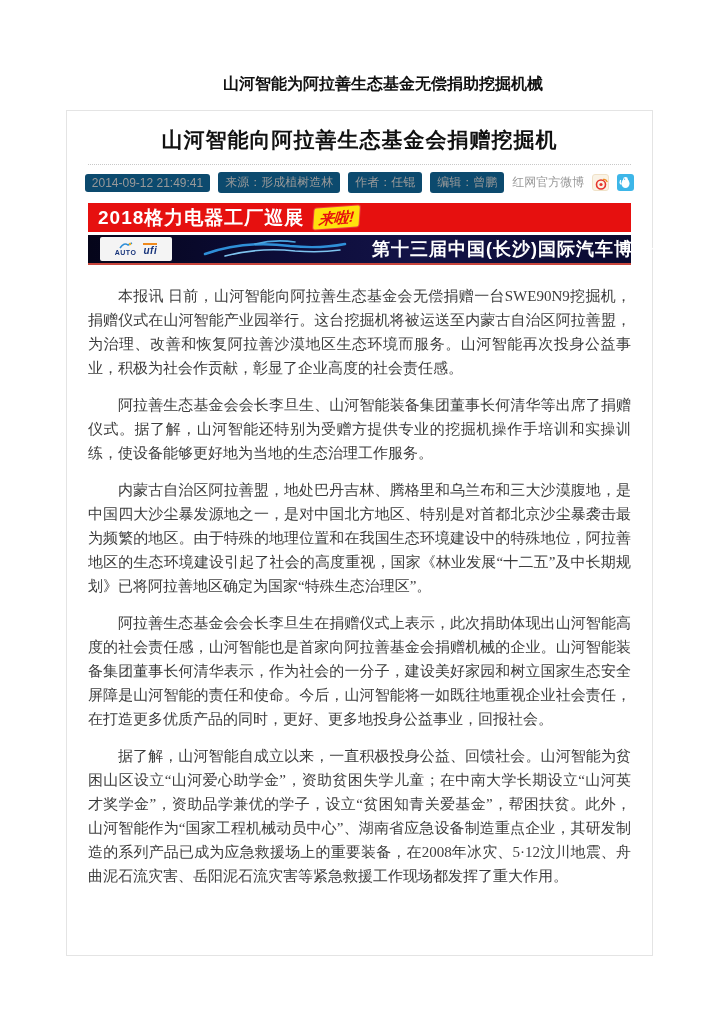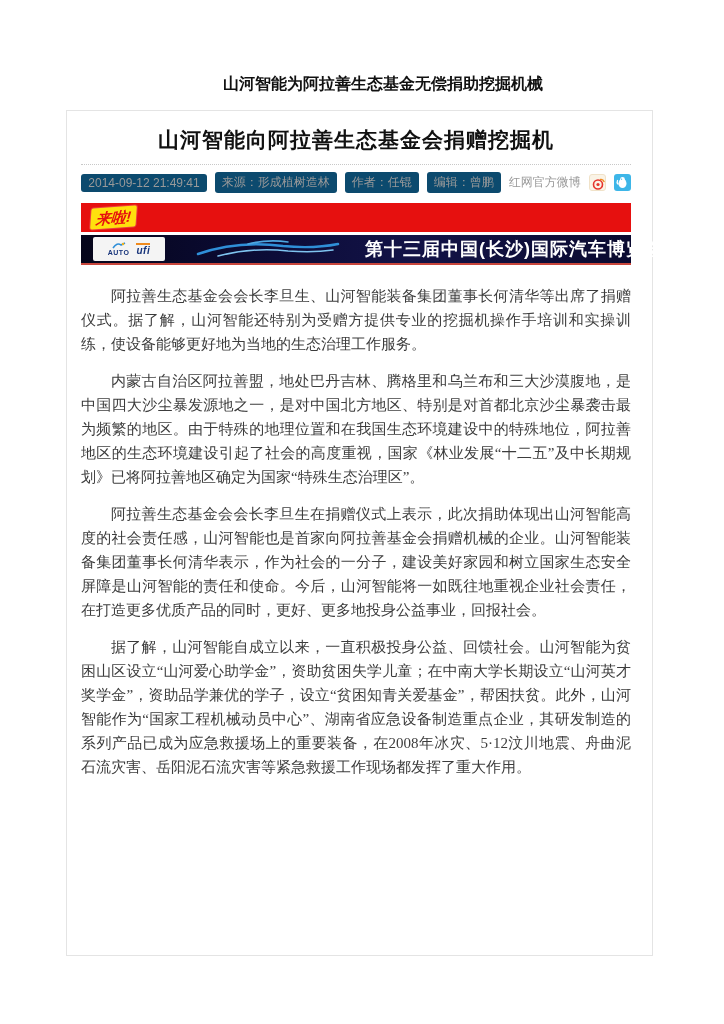--- a/index.html
+++ b/index.html
@@ -6,21 +6,21 @@
   body{width:724px;height:1024px;position:relative;font-family:"Liberation Sans",sans-serif;overflow:hidden;}
 
   .page-heading{
     position:absolute;top:74px;left:0;right:0;text-align:center;
     font-family:"Liberation Serif",serif;font-weight:bold;font-size:16px;color:#111;padding-left:42px;
   }
 
   .card{
     position:absolute;top:110px;left:66px;width:587px;min-height:846px;
     border:1px solid #e4e4e4;box-sizing:border-box;background:#fff;
-    padding:12px 21px 10px 14px;
+    padding:12px 21px 10px 21px;
   }
 
   .article-title{
     margin:0;padding-top:2px;text-align:center;
     font-family:"Liberation Serif",serif;font-weight:bold;
     font-size:21px;line-height:30px;color:#111;letter-spacing:1px;
   }
 
   .dotted-divider{border-bottom:1px dotted #c8c8c8;margin-top:9px;}
 
@@ -108,20 +108,21 @@
       <svg width="15" height="15" viewBox="0 0 15 15">
         <ellipse cx="7.5" cy="8.5" rx="4" ry="4.5" fill="#ffffff"></ellipse>
         <circle cx="7.5" cy="4.5" r="2.4" fill="#ffffff"></circle>
         <circle cx="6.6" cy="4.2" r="0.6" fill="#3db6e8"></circle>
         <path d="M3 9 Q1.5 7.5 2.5 5.5" fill="none" stroke="#ffffff" stroke-width="1.3" stroke-linecap="round"></path>
       </svg>
     </span>
   </div>
 
   <div class="ad-gree">
+    <span class="gree-title">2018格力电器工厂巡展</span>
     <span class="gree-badge">来啦!</span>
   </div>
 
   <div class="ad-auto">
     <span class="auto-logobox">
       <span class="auto-logo">
         <svg class="mark" viewBox="0 0 14 7">
             <path d="M1 6 Q5 0 9 3 L13 1" fill="none" stroke="#2f8fd8" stroke-width="1.5"></path>
             <circle cx="11" cy="2" r="1.2" fill="#f0b41d"></circle>
           </svg>
@@ -134,19 +135,20 @@
     </span>
     <svg class="auto-swoosh" width="150" height="22" viewBox="0 0 150 22">
       <path d="M5 16 Q45 2 90 8 Q120 11 145 6" fill="none" stroke="#2f8fd8" stroke-width="2.5" stroke-linecap="round"></path>
       <path d="M25 18 Q60 9 95 13 Q120 15 140 12" fill="none" stroke="#7fc4f0" stroke-width="1.6" stroke-linecap="round"></path>
       <path d="M55 6 Q75 1 95 4" fill="none" stroke="#4da6e0" stroke-width="1.6" stroke-linecap="round"></path>
     </svg>
     <span class="auto-title">第十三届中国(长沙)国际汽车博览会</span>
   </div>
 
   <div class="article-body">
+    <p>本报讯 日前，山河智能向阿拉善生态基金会无偿捐赠一台SWE90N9挖掘机，捐赠仪式在山河智能产业园举行。这台挖掘机将被运送至内蒙古自治区阿拉善盟，为治理、改善和恢复阿拉善沙漠地区生态环境而服务。山河智能再次投身公益事业，积极为社会作贡献，彰显了企业高度的社会责任感。</p>
     <p>阿拉善生态基金会会长李旦生、山河智能装备集团董事长何清华等出席了捐赠仪式。据了解，山河智能还特别为受赠方提供专业的挖掘机操作手培训和实操训练，使设备能够更好地为当地的生态治理工作服务。</p>
     <p>内蒙古自治区阿拉善盟，地处巴丹吉林、腾格里和乌兰布和三大沙漠腹地，是中国四大沙尘暴发源地之一，是对中国北方地区、特别是对首都北京沙尘暴袭击最为频繁的地区。由于特殊的地理位置和在我国生态环境建设中的特殊地位，阿拉善地区的生态环境建设引起了社会的高度重视，国家《林业发展“十二五”及中长期规划》已将阿拉善地区确定为国家“特殊生态治理区”。</p>
     <p>阿拉善生态基金会会长李旦生在捐赠仪式上表示，此次捐助体现出山河智能高度的社会责任感，山河智能也是首家向阿拉善基金会捐赠机械的企业。山河智能装备集团董事长何清华表示，作为社会的一分子，建设美好家园和树立国家生态安全屏障是山河智能的责任和使命。今后，山河智能将一如既往地重视企业社会责任，在打造更多优质产品的同时，更好、更多地投身公益事业，回报社会。</p>
     <p>据了解，山河智能自成立以来，一直积极投身公益、回馈社会。山河智能为贫困山区设立“山河爱心助学金”，资助贫困失学儿童；在中南大学长期设立“山河英才奖学金”，资助品学兼优的学子，设立“贫困知青关爱基金”，帮困扶贫。此外，山河智能作为“国家工程机械动员中心”、湖南省应急设备制造重点企业，其研发制造的系列产品已成为应急救援场上的重要装备，在2008年冰灾、5·12汶川地震、舟曲泥石流灾害、岳阳泥石流灾害等紧急救援工作现场都发挥了重大作用。</p>
   </div>
 
 </div>
 
 </body></html>

